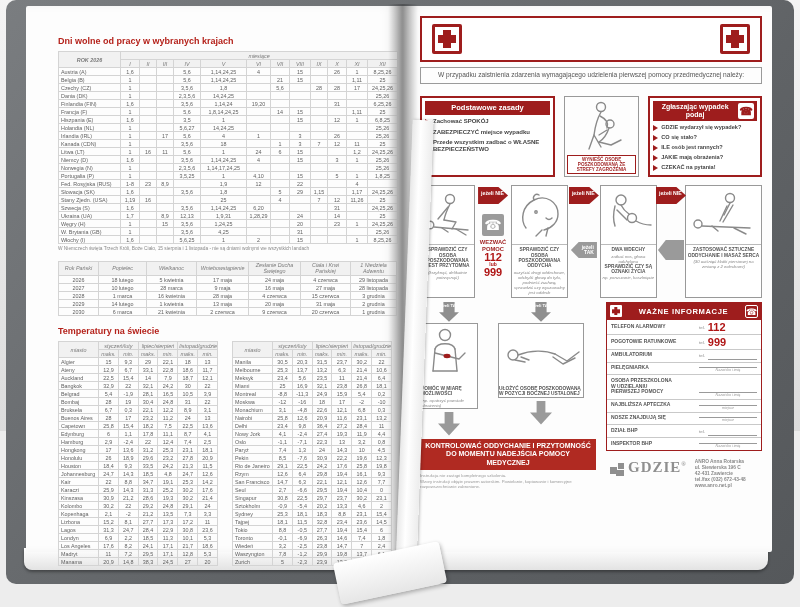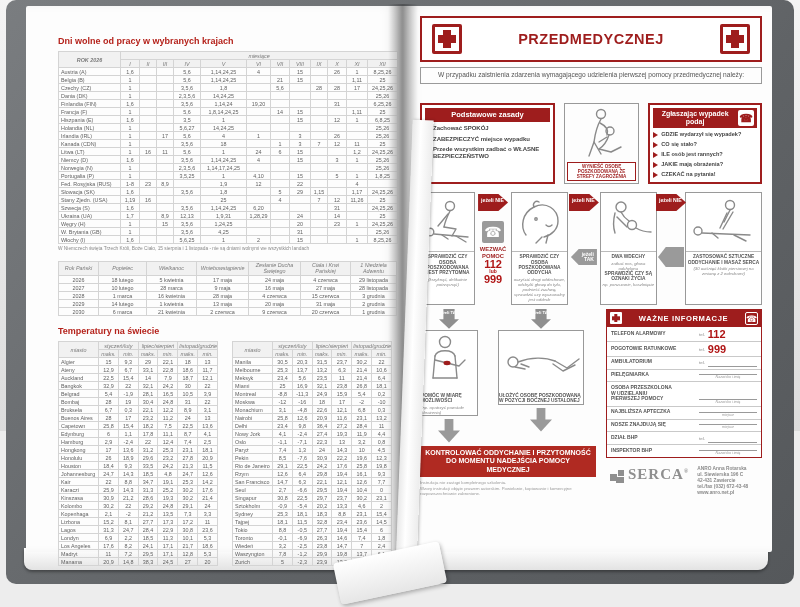--- a/index.html
+++ b/index.html
@@ -46,21 +46,21 @@
   .rp { padding:10px 10px 0 18px; position:relative; color:#555; }
   .titlebox { border:2px solid #9e1d1d; display:flex; align-items:center; justify-content:space-between;
               padding:6px 10px; background:#fff; }
   .cross { width:30px; height:30px; border:3px solid #9e1d1d; border-radius:2px; position:relative; background:#fff; flex:0 0 auto; }
   .cross::before, .cross::after { content:""; position:absolute; background:#9e1d1d; }
   .cross::before { left:50%; top:3px; bottom:3px; width:8px; transform:translateX(-50%); }
   .cross::after  { top:50%; left:3px; right:3px; height:8px; transform:translateY(-50%); }
   .titletext { text-align:center; color:#9e1d1d; font-weight:bold; font-size:14.5px; line-height:16px; letter-spacing:.5px; }
   .introbox { border:1px solid #9a9a9a; margin-top:5px; padding:3px 12px; text-align:center;
               font-size:6.6px; line-height:8.5px; color:#555; }
-  .row1 { display:flex; margin-top:19px; gap:9px;justify-content:flex-end; }
+  .row1 { display:flex; margin-top:12px; gap:9px;justify-content:flex-end; }
   .redbox { border:2px solid #9e1d1d; background:#fff; padding:3px; }
   .rules { width:140px; }
   .redbar { background:#9e1d1d; color:#fff; font-weight:bold; text-align:center; font-size:7.5px;
             padding:3px 2px; line-height:8px; }
   .rule-item { display:flex; gap:3px; margin-top:3.5px; font-size:6px; font-weight:bold; color:#444; line-height:7px; }
   .tri { flex:0 0 auto; width:0; height:0; border-left:5px solid #9e1d1d;
          border-top:3.5px solid transparent; border-bottom:3.5px solid transparent; margin-top:1px; }
   .illus-box { width:78px; border:1px solid #999; padding:2px; display:flex; flex-direction:column; }
   .illus-area { flex:1; display:flex; align-items:center; justify-content:center; }
   .illus-cap { border:1px solid #9e1d1d; background:#fff; color:#9e1d1d; font-weight:bold;
@@ -1121,21 +1121,20 @@
         </table>
       </div>
     </div>
   </div>
 
   <div class="page page-right">
     <div class="rp">
       <div class="titlebox">
         <span class="cross"></span>
         <div class="titletext">
-          <div>PRZEDMEDYCZNEJ</div>
         </div>
         <span class="cross"></span>
       </div>
 
       <div class="introbox">W przypadku zaistnienia zdarzenia wymagającego udzielenia pierwszej pomocy przedmedycznej należy:</div>
 
       <div class="row1">
         <div class="redbox rules">
           <div class="redbar">Podstawowe zasady</div>
           <div>
@@ -1440,21 +1439,21 @@
               </div>
           </div>
 
           <div class="footerrow">
             <div class="anro">
               <span class="anro-icon">
                 <i style="left:0;top:4px;width:7px;height:7px"></i>
                 <i style="left:8px;top:0;width:6px;height:6px"></i>
                 <i style="left:6px;top:7px;width:8px;height:6px"></i>
               </span>
-              <span class="anro-text"><span>SERCA</span><span class="anro-reg">®</span></span>
+              <span class="anro-text"><span>GDZIE</span><span class="anro-reg">®</span></span>
             </div>
             <div class="address">ANRO Anna Rotarska
 ul. Siewierska 196 C
 42-431 Zawiercie
 tel./fax (032) 672-43-48
 www.anro.net.pl</div>
           </div>
         </div>
       </div>
     </div>

